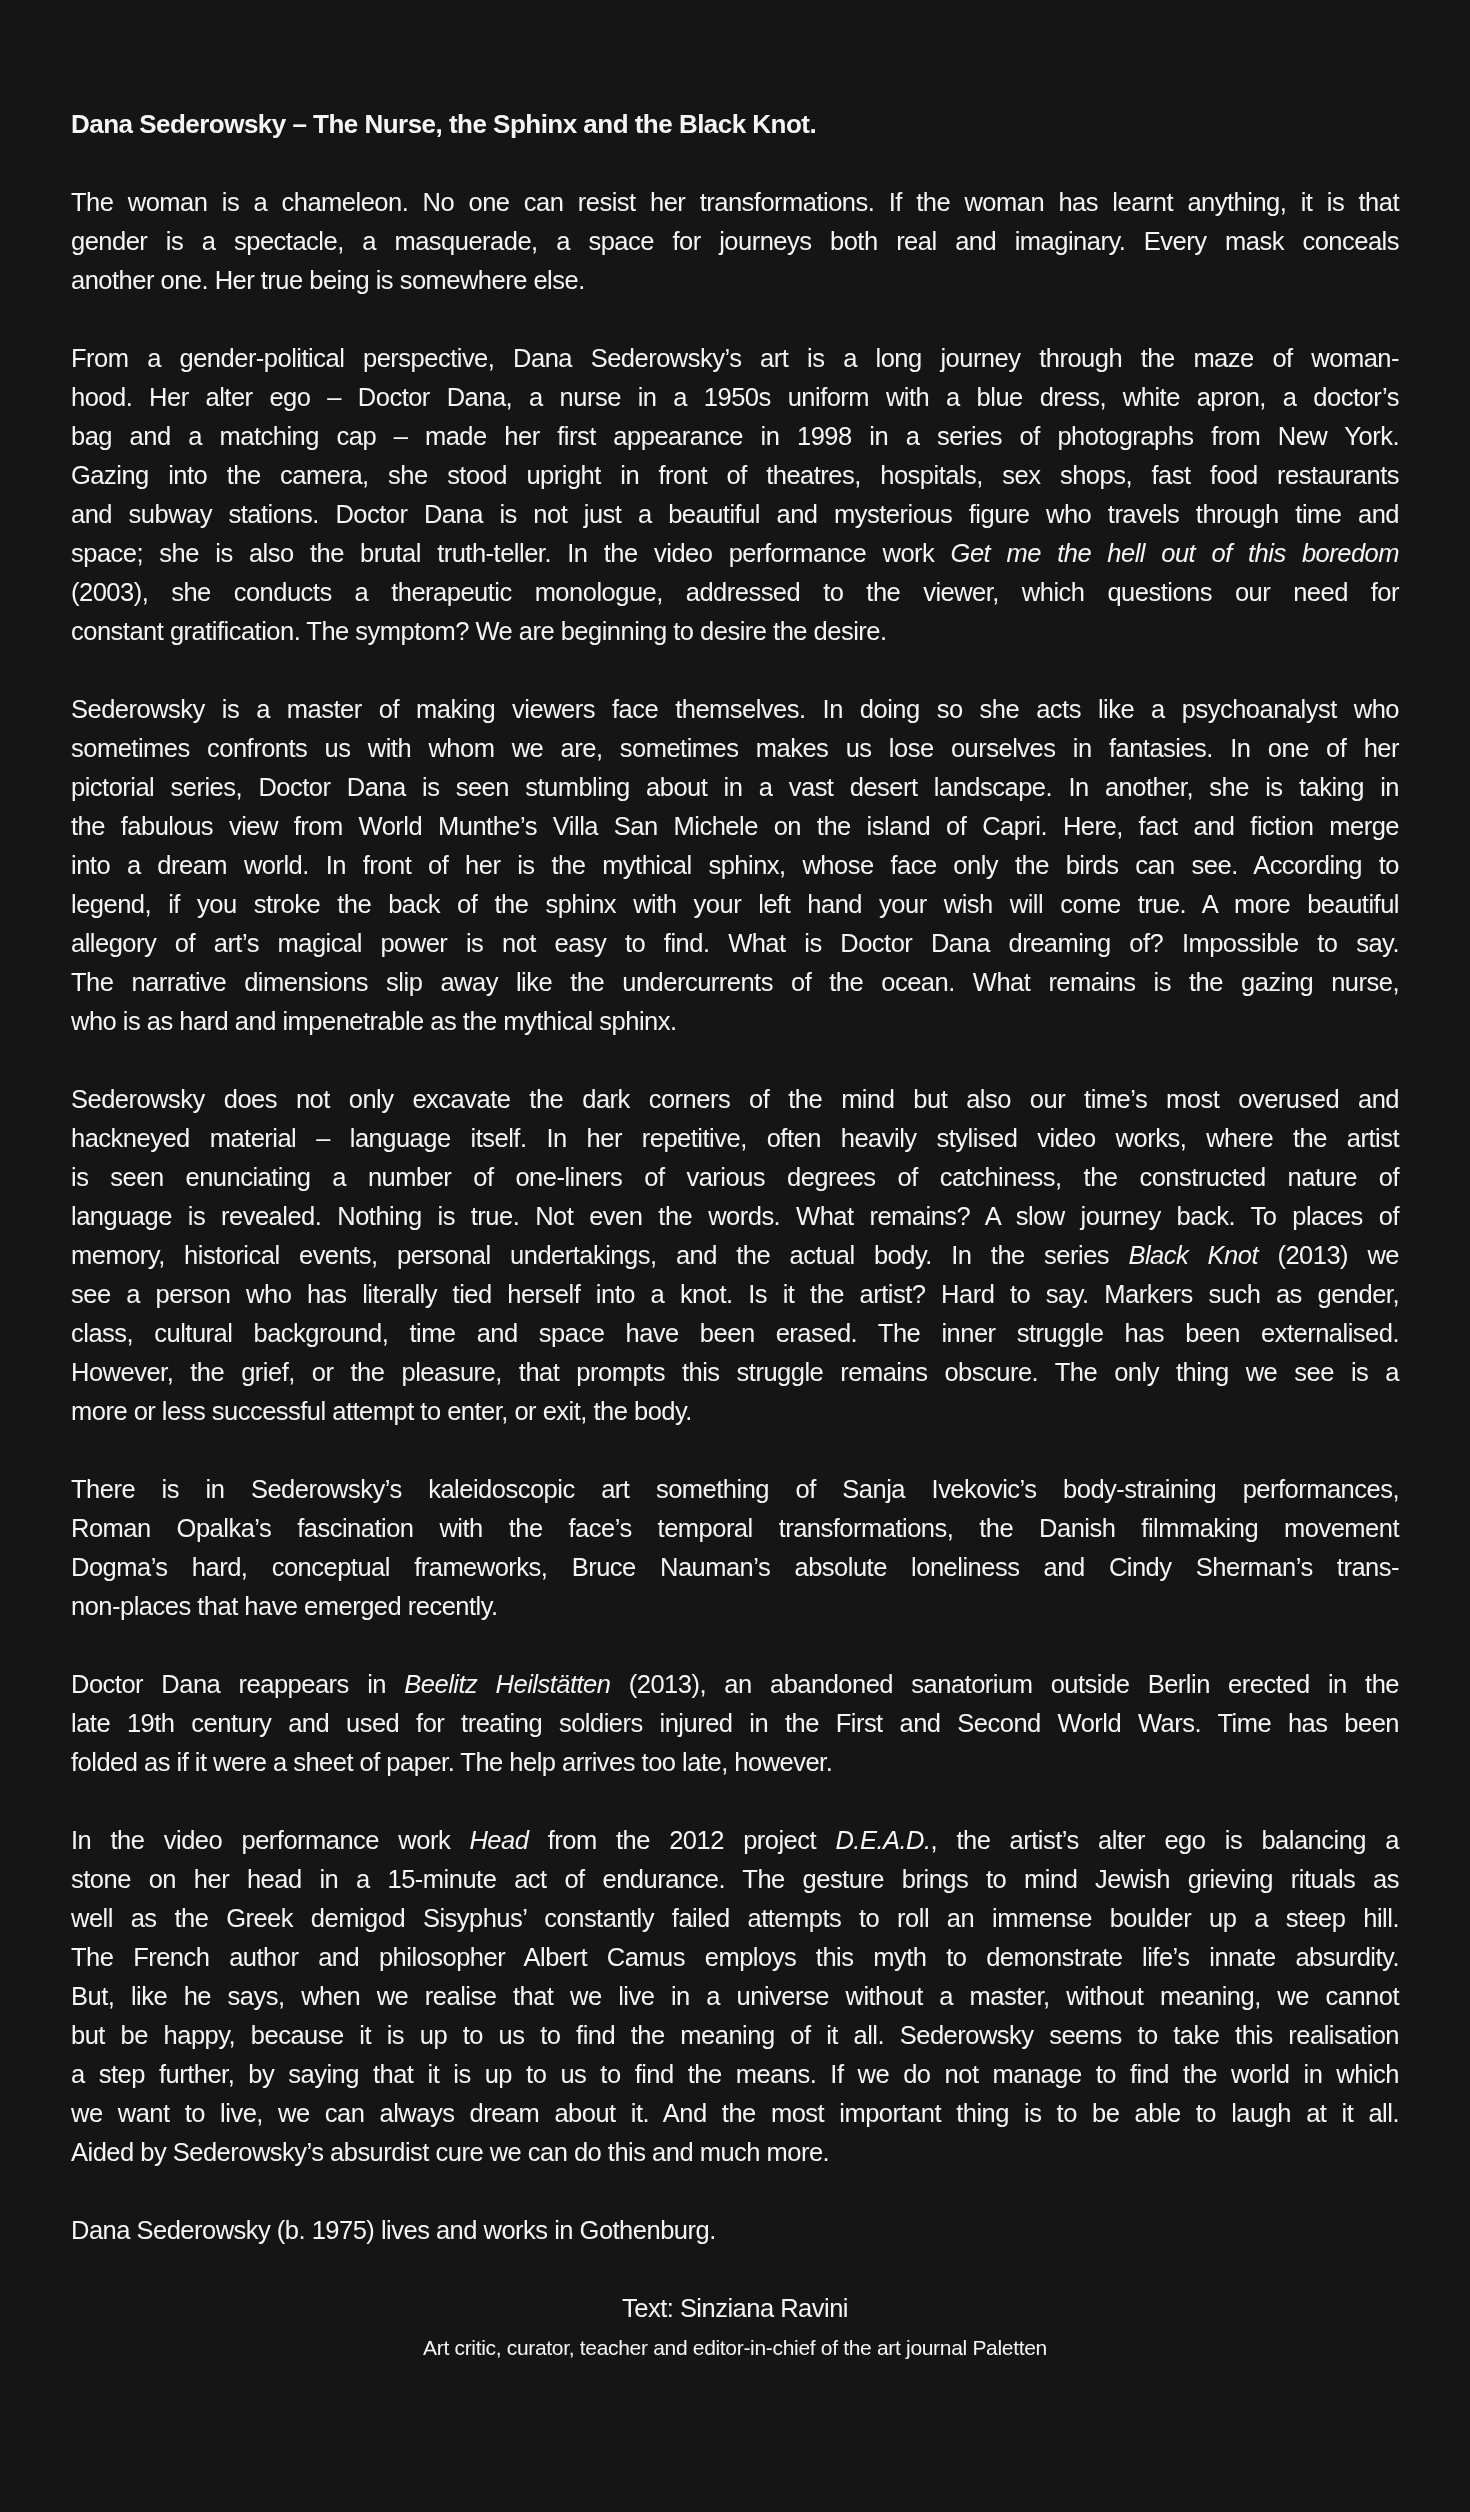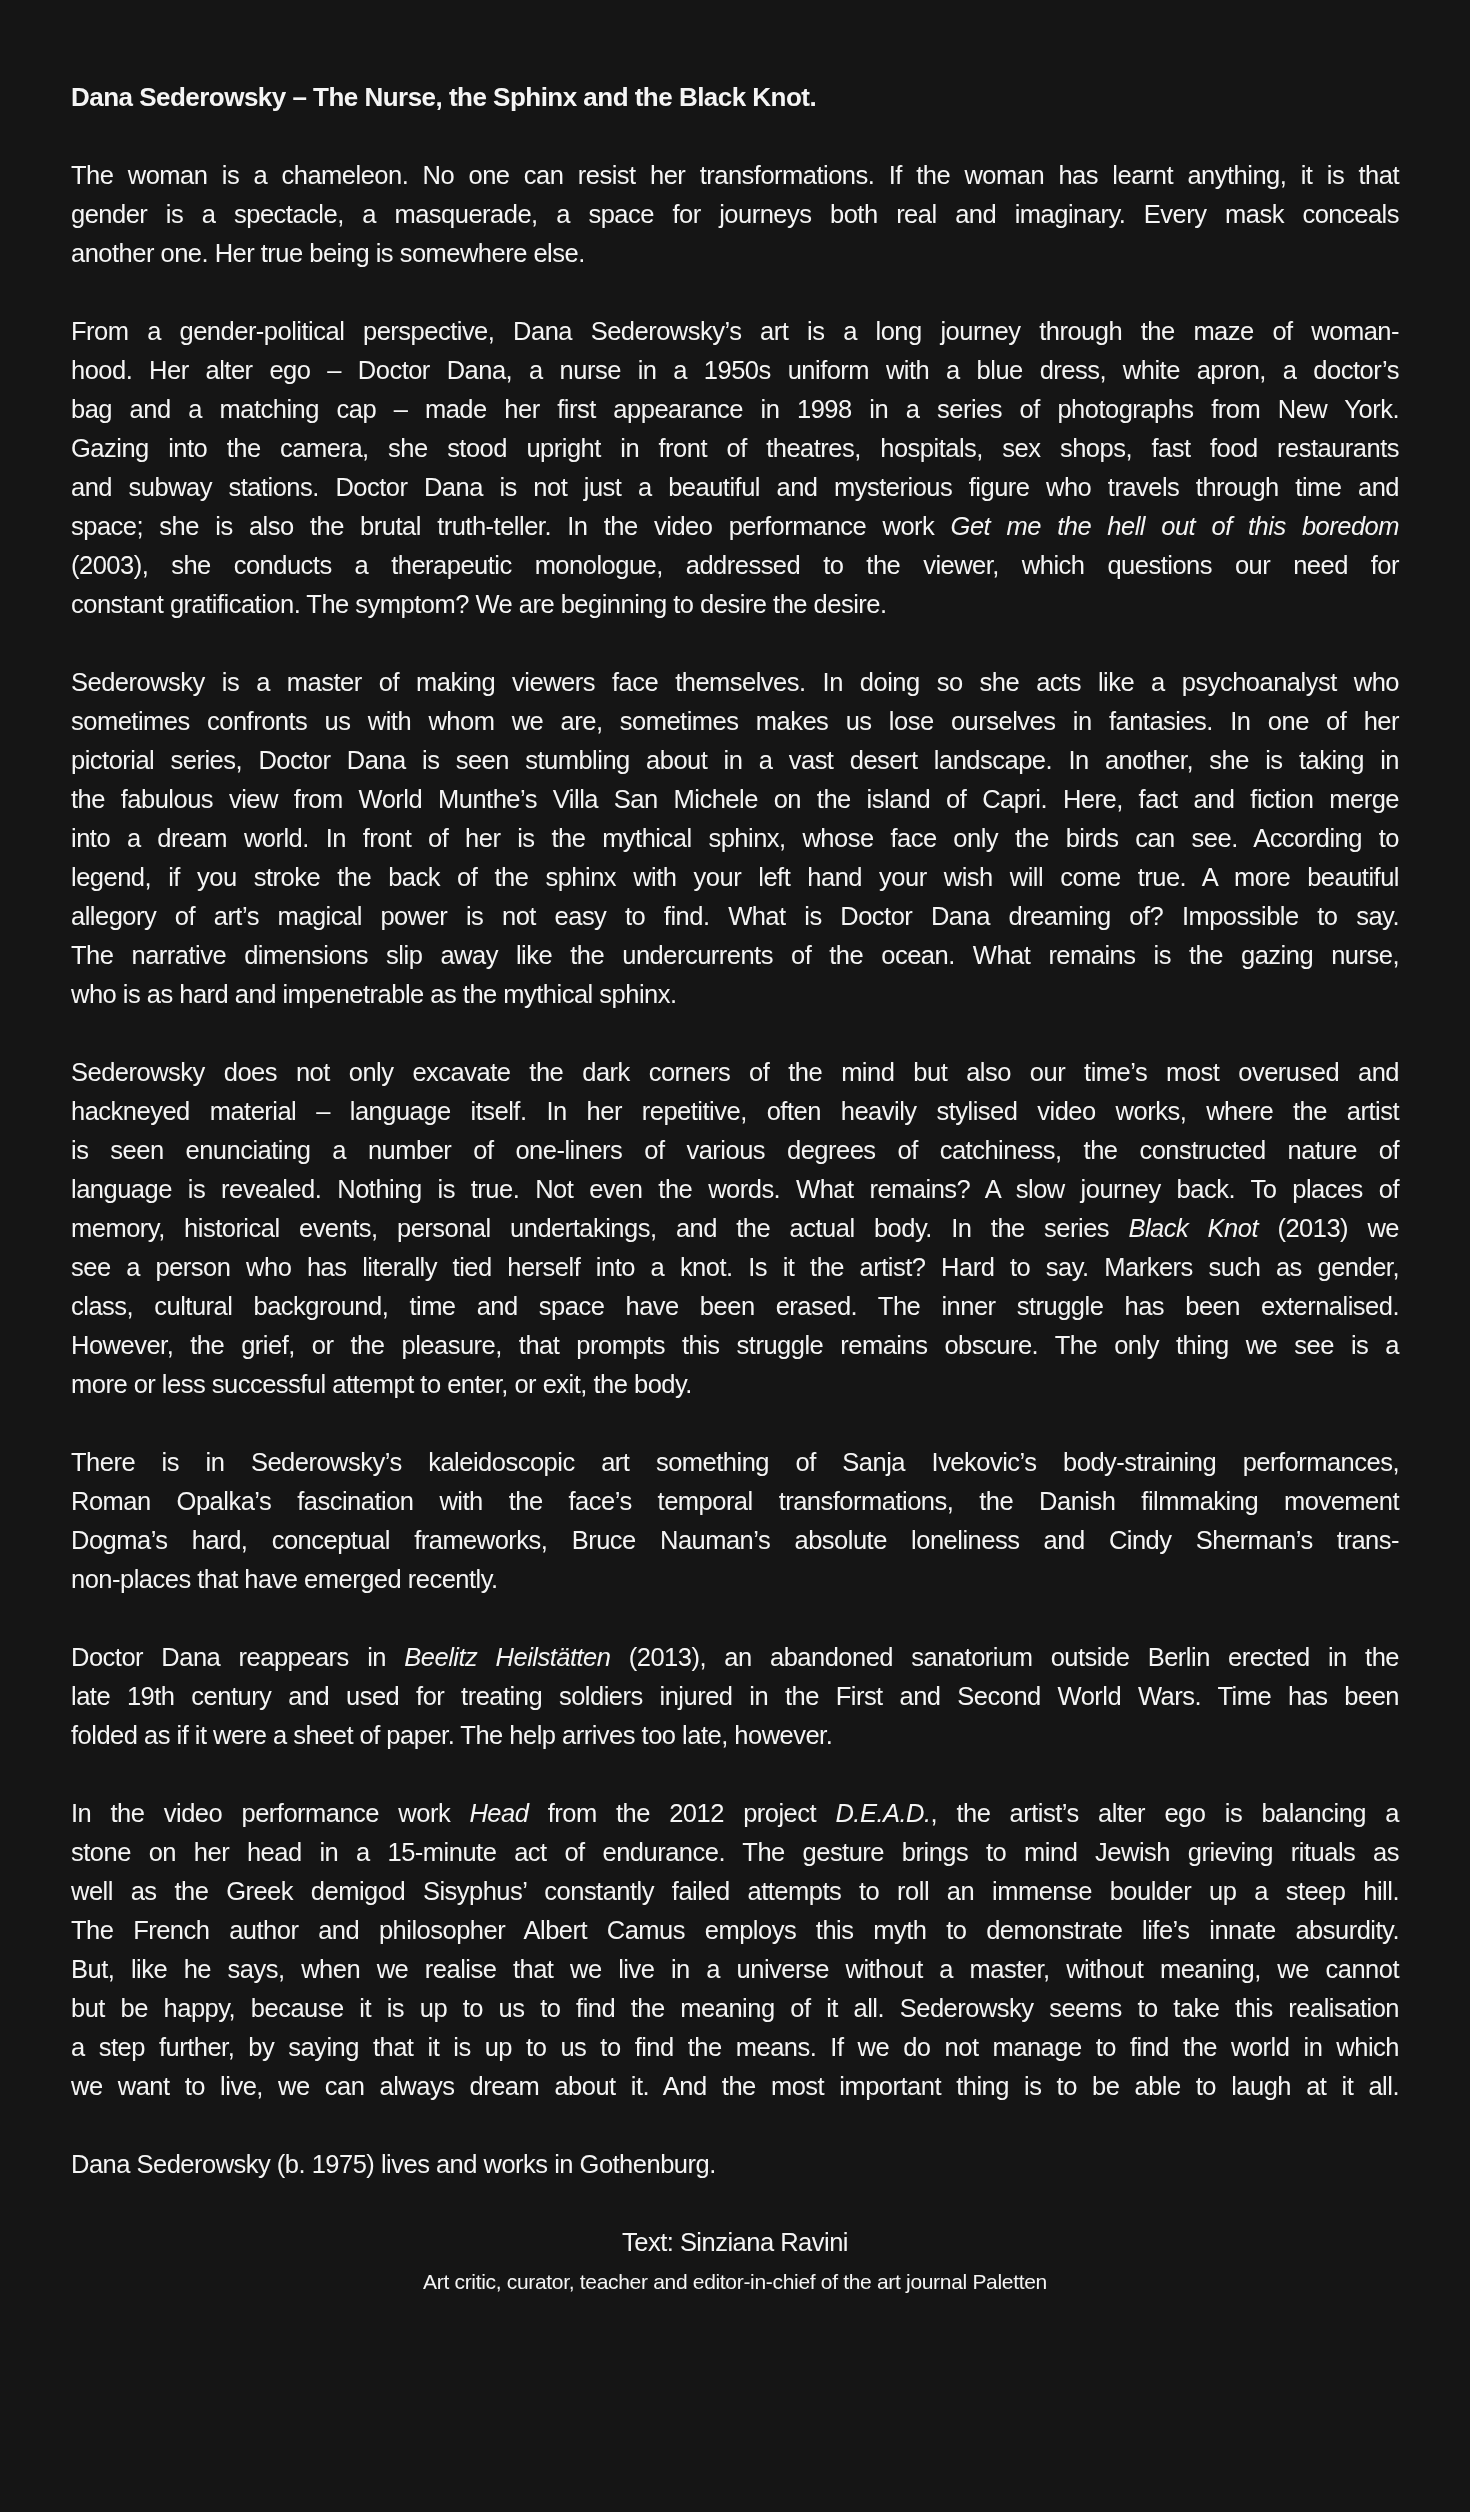--- a/index.html
+++ b/index.html
@@ -5,21 +5,21 @@
   html, body { margin: 0; padding: 0; }
   body {
     width: 1470px;
     height: 2512px;
     background: #151515;
     color: #f5f5f5;
     font-family: "Liberation Sans", sans-serif;
     overflow: hidden;
   }
   .content {
-    padding: 78px 71px 0 71px;
+    padding: 105px 71px 0 71px;
   }
   .title {
     font-size: 26px;
     font-weight: bold;
     line-height: 39px;
     letter-spacing: -0.02em;
     margin: 0 0 39px 0;
     text-align: left;
   }
   .para {
@@ -110,20 +110,21 @@
       </div>
       <div class="para">
         <div class="line"><span>In the video performance work </span><span class="it">Head</span><span> from the 2012 project </span><span class="it">D.E.A.D.</span><span>, the artist’s alter ego is balancing a</span></div>
         <div class="line"><span>stone on her head in a 15-minute act of endurance. The gesture brings to mind Jewish grieving rituals as</span></div>
         <div class="line"><span>well as the Greek demigod Sisyphus’ constantly failed attempts to roll an immense boulder up a steep hill.</span></div>
         <div class="line"><span>The French author and philosopher Albert Camus employs this myth to demonstrate life’s innate absurdity.</span></div>
         <div class="line"><span>But, like he says, when we realise that we live in a universe without a master, without meaning, we cannot</span></div>
         <div class="line"><span>but be happy, because it is up to us to find the meaning of it all. Sederowsky seems to take this realisation</span></div>
         <div class="line"><span>a step further, by saying that it is up to us to find the means. If we do not manage to find the world in which</span></div>
         <div class="line"><span>we want to live, we can always dream about it. And the most important thing is to be able to laugh at it all.</span></div>
+        <div class="line lastline"><span>Aided by Sederowsky’s absurdist cure we can do this and much more.</span></div>
       </div>
       <div class="para">
         <div class="line lastline"><span>Dana Sederowsky (b. 1975) lives and works in Gothenburg.</span></div>
       </div>
     </div>
   <div class="byline">Text: Sinziana Ravini</div>
   <div class="credit">Art critic, curator, teacher and editor-in-chief of the art journal Paletten</div>
 </div>
 
 

